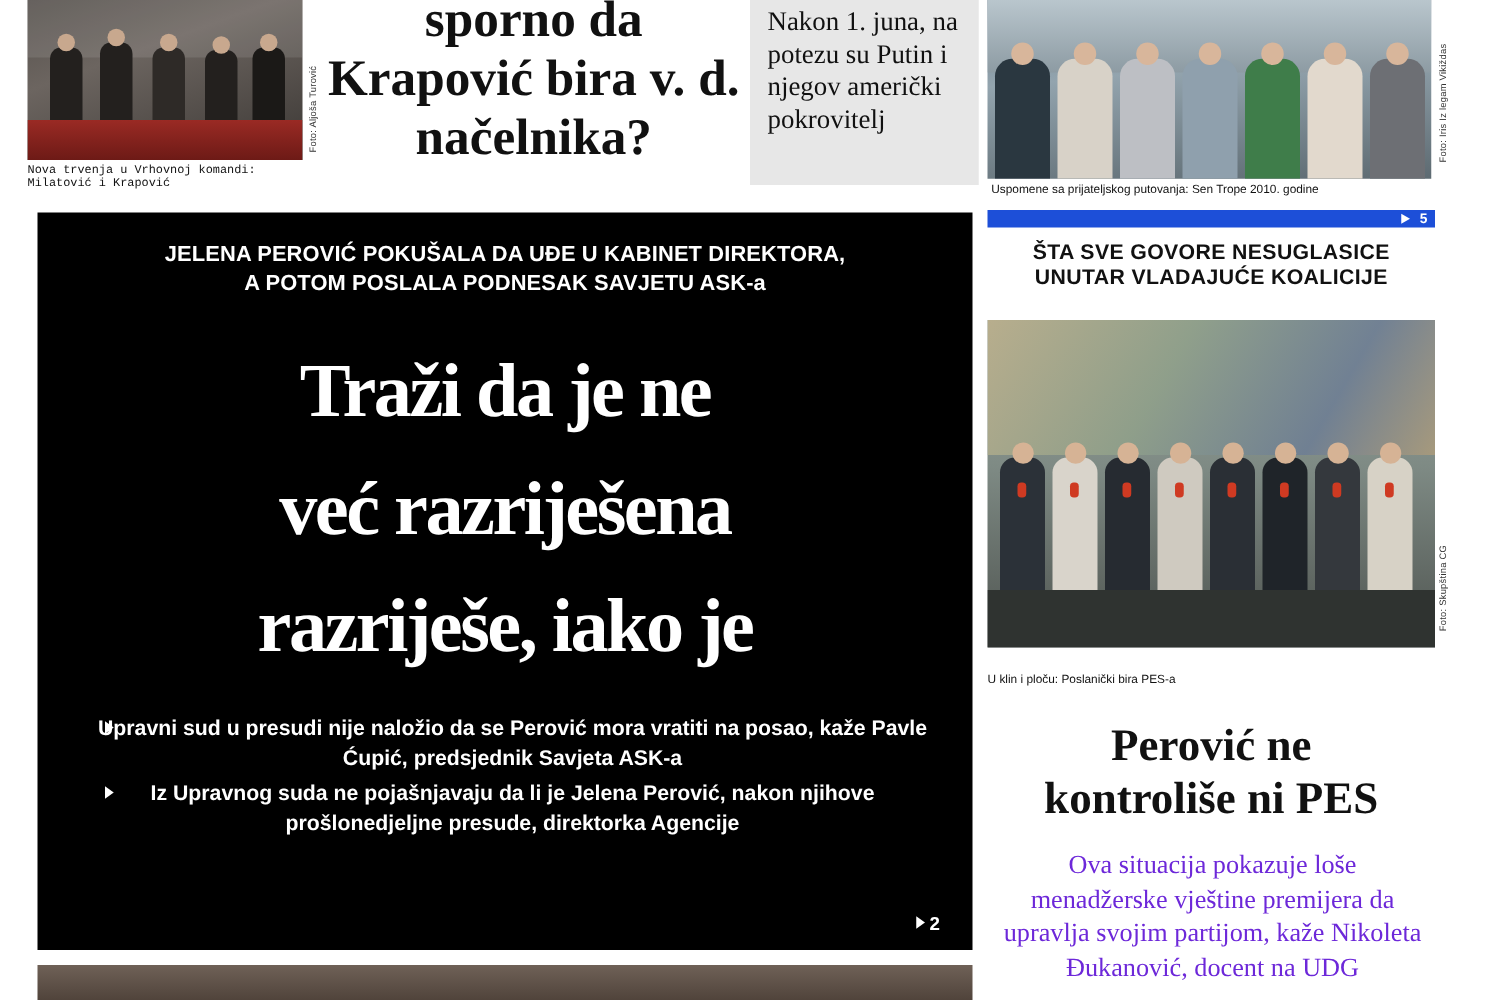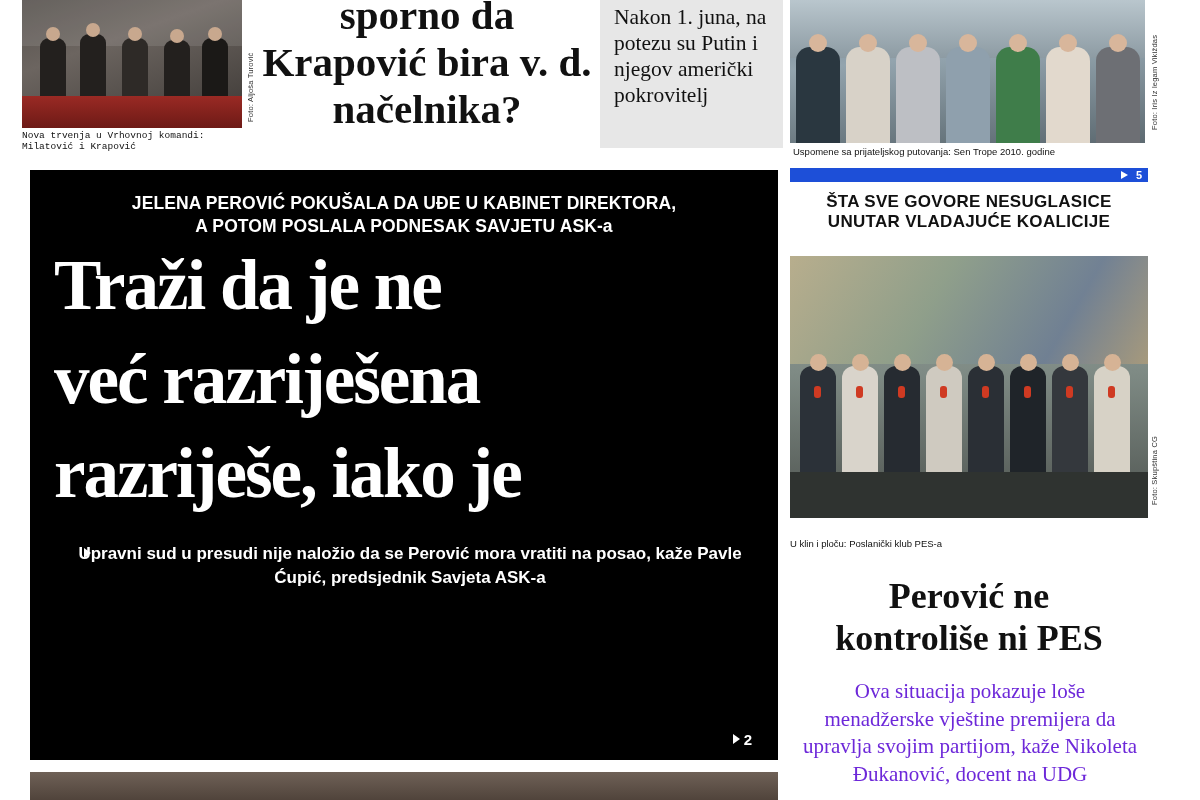--- a/index.html
+++ b/index.html
@@ -186,25 +186,25 @@
   }
   .kicker {
     text-align: center;
     font-weight: bold;
     font-size: 17.5px;
     line-height: 23px;
     letter-spacing: .1px;
     color: #fff;
   }
   .big-title {
-    margin-top: 0;
-    text-align: left;
+    margin-top: 29px;
+    text-align: center;
     font-family: "Liberation Serif", serif;
     font-weight: bold;
-    font-size: 71px;
+    font-size: 61px;
     line-height: 94px;
     letter-spacing: -2px;
     color: #fff;
   }
   .bullets {
     margin-top: 22px;
     position: relative;
   }
   .bullet-row {
     position: relative;
@@ -388,20 +388,24 @@
     <div class="big-title">
       <div>Traži da je ne</div>
       <div>već razriješena</div>
       <div>razriješe, iako je</div>
     </div>
 
     <div class="bullets">
       <div class="bullet-row">
         <span class="tri"></span>
         <span>Upravni sud u presudi nije naložio da se Perović mora vratiti na posao, kaže Pavle Ćupić, predsjednik Savjeta ASK-a</span>
+      </div>
+      <div class="bullet-row">
+        <span class="tri"></span>
+        <span>Iz Upravnog suda ne pojašnjavaju da li je Jelena Perović, nakon njihove prošlonedjeljne presude, direktorka Agencije</span>
       </div>
     </div>
 
     <div class="page-ref">
       <span class="tri"></span><span>2</span>
     </div>
   </div>
 
   <div class="bottom-photo"></div>
 
@@ -415,21 +419,21 @@
       <div class="d d4"></div>
       <div class="d d5"></div>
       <div class="d d6"></div>
       <div class="d d7"></div>
       <div class="d d8"></div>
       <div class="bench"></div>
     </div>
   </div>
 
   <div class="credit-vert credit-right-mid">Foto: Skupština CG</div>
-  <div class="caption-right-mid">U klin i ploču: Poslanički klub PES-a</div>
+  <div class="caption-right-mid">U klin i ploču: Poslanički bira PES-a</div>
 
   <div class="right-head">
     <div>Perović ne</div>
     <div>kontroliše ni PES</div>
   </div>
 
   <div class="right-lead">Ova situacija pokazuje loše menadžerske vještine premijera da upravlja svojim partijom, kaže Nikoleta Đukanović, docent na UDG</div>
 
 </div>
 

